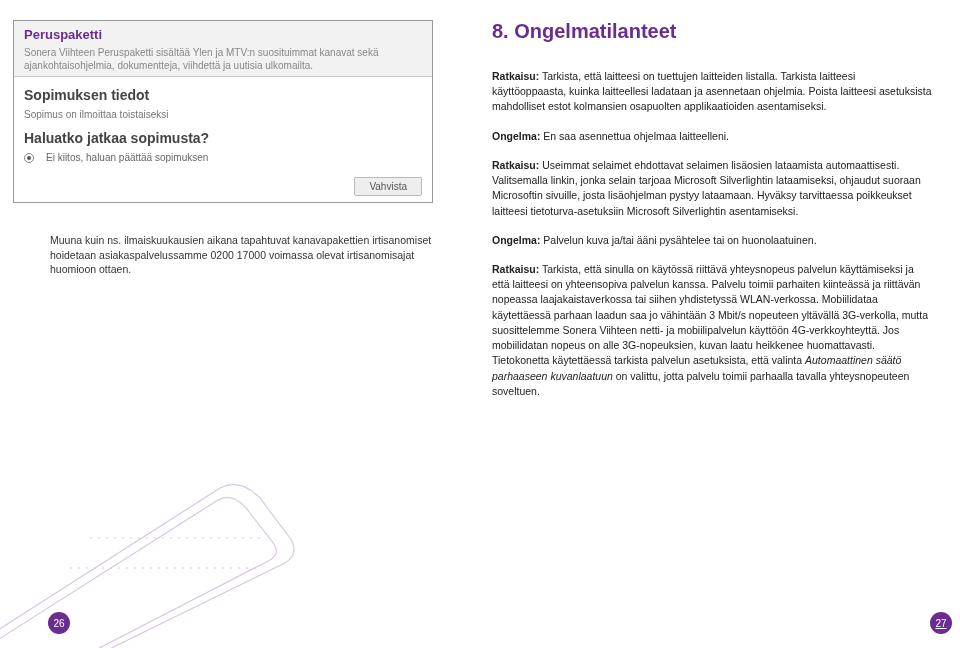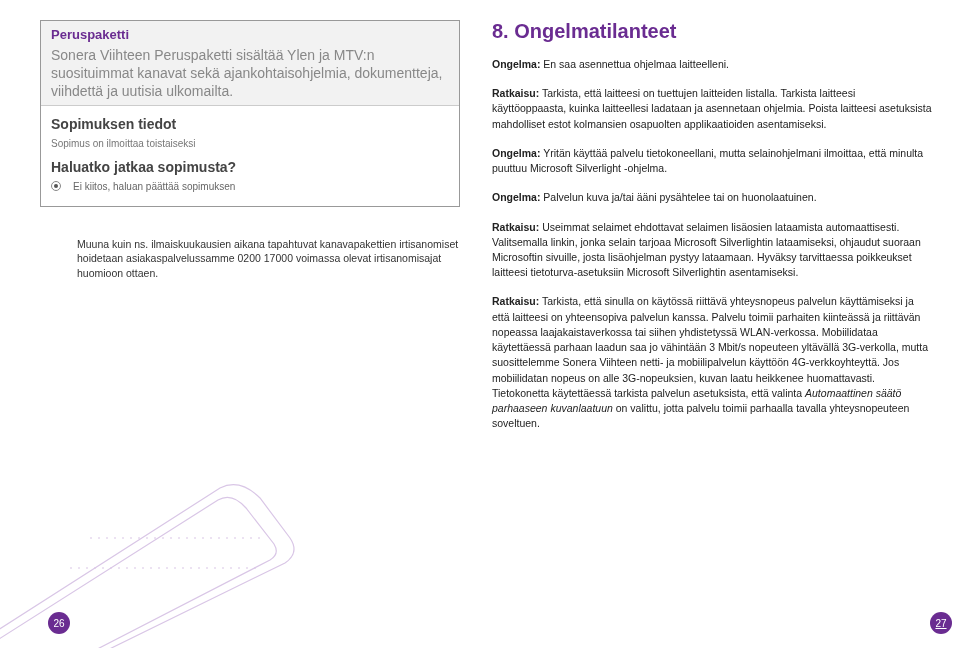--- a/index.html
+++ b/index.html
@@ -12,21 +12,21 @@
     overflow: hidden;
   }
   .spread {
     display: flex;
     width: 100%;
     height: 100%;
   }
   .page {
     width: 50%;
     height: 100%;
-    padding: 20px 28px 40px 40px;
+    padding: 20px 28px 40px 13px;
     position: relative;
   }
   .page-left { padding-right: 12px; }
   .page-right { padding-left: 12px; }
 
   .screenshot {
     border: 1px solid #999;
     width: 420px;
     font-size: 11px;
     color: #555;
@@ -38,21 +38,21 @@
     padding: 6px 10px 4px 10px;
     border-bottom: 1px solid #ccc;
   }
   .ss-title {
     color: #6a2c91;
     font-weight: bold;
     font-size: 13px;
     margin-bottom: 4px;
   }
   .ss-desc {
-    font-size: 14px;
+    font-size: 10px;
     color: #888;
     line-height: 1.3;
   }
   .ss-body {
     padding: 10px 10px 6px 10px;
   }
   .ss-section-label {
     font-weight: bold;
     font-size: 14px;
     color: #444;
@@ -101,21 +101,21 @@
     line-height: 1.4;
     margin-top: 2px;
     max-width: 400px;
     margin-left: 37px;
   }
 
   .h-title {
     color: #6a2c91;
     font-size: 20px;
     font-weight: 600;
-    margin-bottom: 14px;
+    margin-bottom: 26px;
   }
   .qa-block {
     font-size: 10.5px;
     line-height: 1.45;
     color: #222;
     margin-bottom: 14px;
   }
   .qa-block b { font-weight: bold; }
 
   .page-num {
@@ -159,20 +159,23 @@
         <div class="ss-desc">Sonera Viihteen Peruspaketti sisältää Ylen ja MTV:n suosituimmat kanavat sekä ajankohtaisohjelmia, dokumentteja, viihdettä ja uutisia ulkomailta.</div>
       </div>
       <div class="ss-body">
         <div class="ss-section-label">Sopimuksen tiedot</div>
         <div class="ss-text">Sopimus on ilmoittaa toistaiseksi</div>
         <div class="ss-section-label">Haluatko jatkaa sopimusta?</div>
         <div class="ss-radio-row">
           <span class="ss-radio"></span>
           <span>Ei kiitos, haluan päättää sopimuksen</span>
         </div>
+        <div class="ss-footer">
+          <div class="ss-btn">Vahvista</div>
+        </div>
       </div>
     </div>
 
     <div class="left-caption">Muuna kuin ns. ilmaiskuukausien aikana tapahtuvat kanavapakettien irtisanomiset hoidetaan asiakaspalvelussamme 0200 17000 voimassa olevat irtisanomisajat huomioon ottaen.</div>
 
     <div class="tablet-art">
       <svg viewBox="0 0 340 210">
         <g fill="none" stroke="#d9c6e6" stroke-width="1.2">
           <path d="M10,170 L260,10 Q280,0 300,20 L330,60 Q340,75 325,85 L80,205 Q65,212 50,200 L10,170 Z"></path>
           <path d="M28,168 L258,22 Q272,14 286,30 L314,66 Q320,76 310,82 L85,198 Q74,203 64,195 Z"></path>
@@ -184,35 +187,32 @@
     </div>
 
     <div class="page-num">26</div>
   </div>
 
   <div class="page page-right">
 
     <div class="h-title">8. Ongelmatilanteet</div>
 
     <div class="qa-block">
+      <b>Ratkaisu:</b><span> Tarkista, että laitteesi on tuettujen laitteiden listalla. Tarkista laitteesi käyttöoppaasta, kuinka laitteellesi ladataan ja asennetaan ohjelmia. Poista laitteesi asetuksista mahdolliset estot kolmansien osapuolten applikaatioiden asentamiseksi.</span>
+    </div>
+    <div class="qa-block">
       <b>Ongelma:</b><span> En saa asennettua ohjelmaa laitteelleni.</span>
     </div>
-    <div class="qa-block">
-      <b>Ratkaisu:</b><span> Tarkista, että laitteesi on tuettujen laitteiden listalla. Tarkista laitteesi käyttöoppaasta, kuinka laitteellesi ladataan ja asennetaan ohjelmia. Poista laitteesi asetuksista mahdolliset estot kolmansien osapuolten applikaatioiden asentamiseksi.</span>
-    </div>
-
-    <div class="qa-block">
-      <b>Ongelma:</b><span> Yritän käyttää palvelu tietokoneellani, mutta selainohjelmani ilmoittaa, että minulta puuttuu Microsoft Silverlight -ohjelma.</span>
-    </div>
+
+    <div class="qa-block">
+      <b>Ratkaisu:</b><span> Useimmat selaimet ehdottavat selaimen lisäosien lataamista automaattisesti. Valitsemalla linkin, jonka selain tarjoaa Microsoft Silverlightin lataamiseksi, ohjaudut suoraan Microsoftin sivuille, josta lisäohjelman pystyy lataamaan. Hyväksy tarvittaessa poikkeukset laitteesi tietoturva-asetuksiin Microsoft Silverlightin asentamiseksi.</span>
+    </div>
+
     <div class="qa-block">
       <b>Ongelma:</b><span> Palvelun kuva ja/tai ääni pysähtelee tai on huonolaatuinen.</span>
-    </div>
-
-    <div class="qa-block">
-      <b>Ratkaisu:</b><span> Useimmat selaimet ehdottavat selaimen lisäosien lataamista automaattisesti. Valitsemalla linkin, jonka selain tarjoaa Microsoft Silverlightin lataamiseksi, ohjaudut suoraan Microsoftin sivuille, josta lisäohjelman pystyy lataamaan. Hyväksy tarvittaessa poikkeukset laitteesi tietoturva-asetuksiin Microsoft Silverlightin asentamiseksi.</span>
     </div>
     <div class="qa-block">
       <b>Ratkaisu:</b><span> Tarkista, että sinulla on käytössä riittävä yhteysnopeus palvelun käyttämiseksi ja että laitteesi on yhteensopiva palvelun kanssa. Palvelu toimii parhaiten kiinteässä ja riittävän nopeassa laajakaistaverkossa tai siihen yhdistetyssä WLAN-verkossa. Mobiilidataa käytettäessä parhaan laadun saa jo vähintään 3 Mbit/s nopeuteen yltävällä 3G-verkolla, mutta suosittelemme Sonera Viihteen netti- ja mobiilipalvelun käyttöön 4G-verkkoyhteyttä. Jos mobiilidatan nopeus on alle 3G-nopeuksien, kuvan laatu heikkenee huomattavasti. Tietokonetta käytettäessä tarkista palvelun asetuksista, että valinta </span><i>Automaattinen säätö parhaaseen kuvanlaatuun</i><span> on valittu, jotta palvelu toimii parhaalla tavalla yhteysnopeuteen soveltuen.</span>
     </div>
 
     <div class="page-num">27</div>
   </div>
 
 </div>
 

